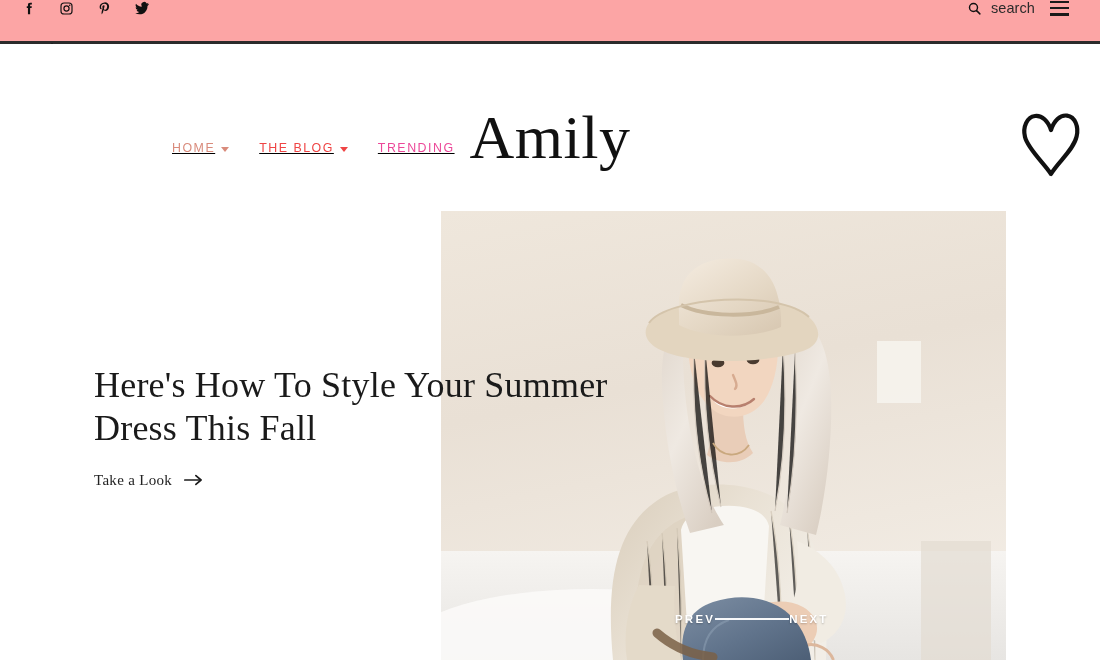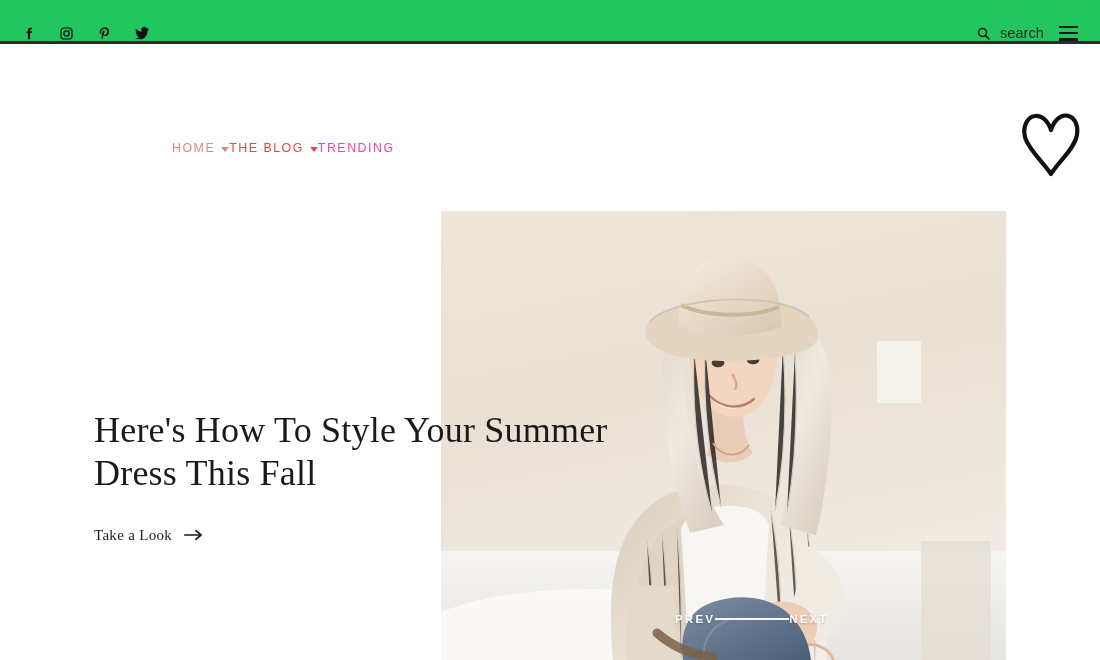--- a/index.html
+++ b/index.html
@@ -8,24 +8,24 @@
     overflow: hidden;
     background: #ffffff;
     font-family: "Liberation Sans", sans-serif;
     -webkit-font-smoothing: antialiased;
   }
 
   
   .topbar {
     position: absolute; top: 0; left: 0;
     width: 1100px; height: 41px;
-    display: flex; align-items: flex-end;
+    display: flex; align-items: flex-start;
     justify-content: space-between;
-    padding: 0 14px 0 14px;
-    background: #22c55e;
+    padding: 0 23px 0 14px;
+    background: #fca5a5;
   }
   .topbar-rule {
     position: absolute; top: 41px; left: 0;
     width: 1100px; height: 3px;
     background: #2b2b2b;
   }
   .social-list { display: flex; align-items: center; gap: 22px; padding-left: 6px; }
   .social-link {
     display: inline-flex; align-items: center; justify-content: center;
     width: 16px; height: 16px; color: #111;
@@ -60,21 +60,21 @@
 
   
   .header {
     position: absolute; top: 44px; left: 0;
     width: 1100px; height: 140px;
     display: flex; align-items: center;
     background: #fff;
   }
   .nav-left {
     position: absolute; left: 172px; top: 97px;
-    display: flex; align-items: center; 
+    display: flex; align-items: center; gap: 30px; text-decoration: underline;
   }
   .nav-right {
     position: absolute; left: 686px; top: 97px;
     display: flex; align-items: center; gap: 28px;
   }
   .nav-item {
     display: inline-flex; align-items: center; gap: 6px;
     font-size: 12.4px; letter-spacing: 1.5px;
     color: #ec4899; text-transform: uppercase;
     cursor: pointer; white-space: nowrap;
@@ -121,24 +121,24 @@
   }
   .hero-photo svg { display: block; width: 100%; height: 100%; }
 
   .hero-copy {
     position: absolute; left: 94px; top: 180px;
     width: 520px; z-index: 3;
   }
   .hero-title {
     font-family: "Liberation Serif", "DejaVu Serif", serif;
     font-size: 36px; line-height: 1.19;
-    color: #1a1a1a; font-weight: 400; letter-spacing: .2px; margin-top: 45px;
+    color: #1a1a1a; font-weight: 400; letter-spacing: .2px;
   }
   .hero-cta {
-    margin-top: 32px;
+    margin-top: 22px;
     display: inline-flex; align-items: center; gap: 12px;
     cursor: pointer;
   }
   .hero-cta-label {
     font-family: "Liberation Serif", "DejaVu Serif", serif;
     font-size: 15px; color: #232323; letter-spacing: .3px;
   }
   .arrow-icon { width: 19px; height: 12px; display: block; color: #1c1c1c; }
 
   
@@ -214,20 +214,23 @@
       <path d="M36 36.6c0 5.4 1.1 9.5 3.4 9.6 1.9.1 2.5-2.8 1.6-5.4-.8-2.3-2.3-4.2-2.3-4.2"></path>
       <path d="M43.2 36c1.6 3.6 3.6 5.9 5.6 5.2 1.5-.5 1.7-2.6.8-4.2"></path>
       <path d="M50 35.6c4.8 5.6 13 9.2 18.8 6.6 5.6-2.5 5.4-9.5-1.6-10.6-6.6-1-14 3.2-17.2 8.4"></path>
       <path d="M16.5 47.2c6.5 2.4 14.5 2.6 20.5.6"></path>
     </g>
   </svg>
 </div>
 
 <div class="header">
 
+  <div class="brand">
+    <span class="brand-title">Amily</span>
+  </div>
 
   <nav class="nav-left">
     <div class="nav-item active">
       <span>HOME</span>
       <i class="caret"></i>
     </div>
     <div class="nav-item strong">
       <span>THE BLOG</span>
       <i class="caret"></i>
     </div>

